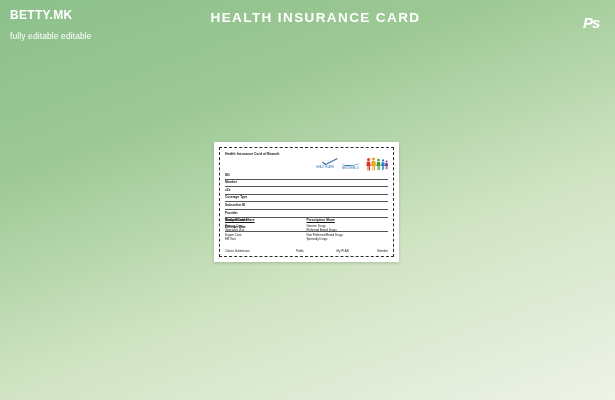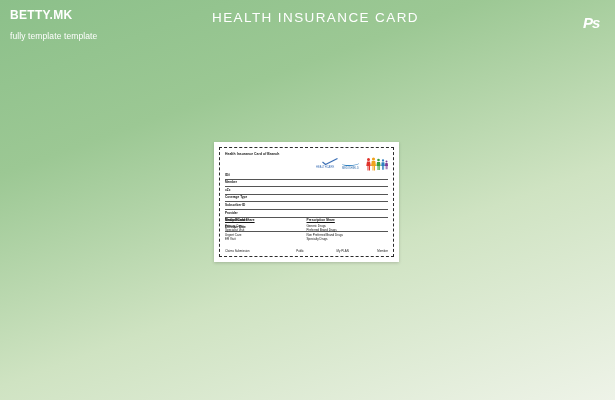--- a/index.html
+++ b/index.html
@@ -39,21 +39,21 @@
     line-height: 1;
   }
   .doc-title {
     position: absolute;
     left: 16px;
     right: 0;
     top: 10px;
     text-align: center;
     color: #ffffff;
     font-size: 13.5px;
-    font-weight: normal;
+    font-weight: bold;
     letter-spacing: 1.4px;
   }
   .ps-badge {
     position: absolute;
     right: 10px;
     top: 12px;
     width: 22px;
     height: 22px;
     color: #ffffff;
     font-size: 15px;
@@ -206,21 +206,21 @@
   }
   .footer .f2 { margin-left: 18px; }
   .footer .f3 { margin-left: 4px; }
 </style>
 </head>
 <body>
 
 <div class="page">
 
   <div class="brand">BETTY.MK</div>
-  <div class="tagline">fully template template</div>
+  <div class="tagline">fully editable editable</div>
   <div class="doc-title">HEALTH INSURANCE CARD</div>
   <div class="ps-badge">Ps</div>
 
   <div class="artboard">
     <div class="dashed"></div>
 
     <div class="card-inner">
 
       <div class="card-title">Health Insurance Card of Branch</div>
 

